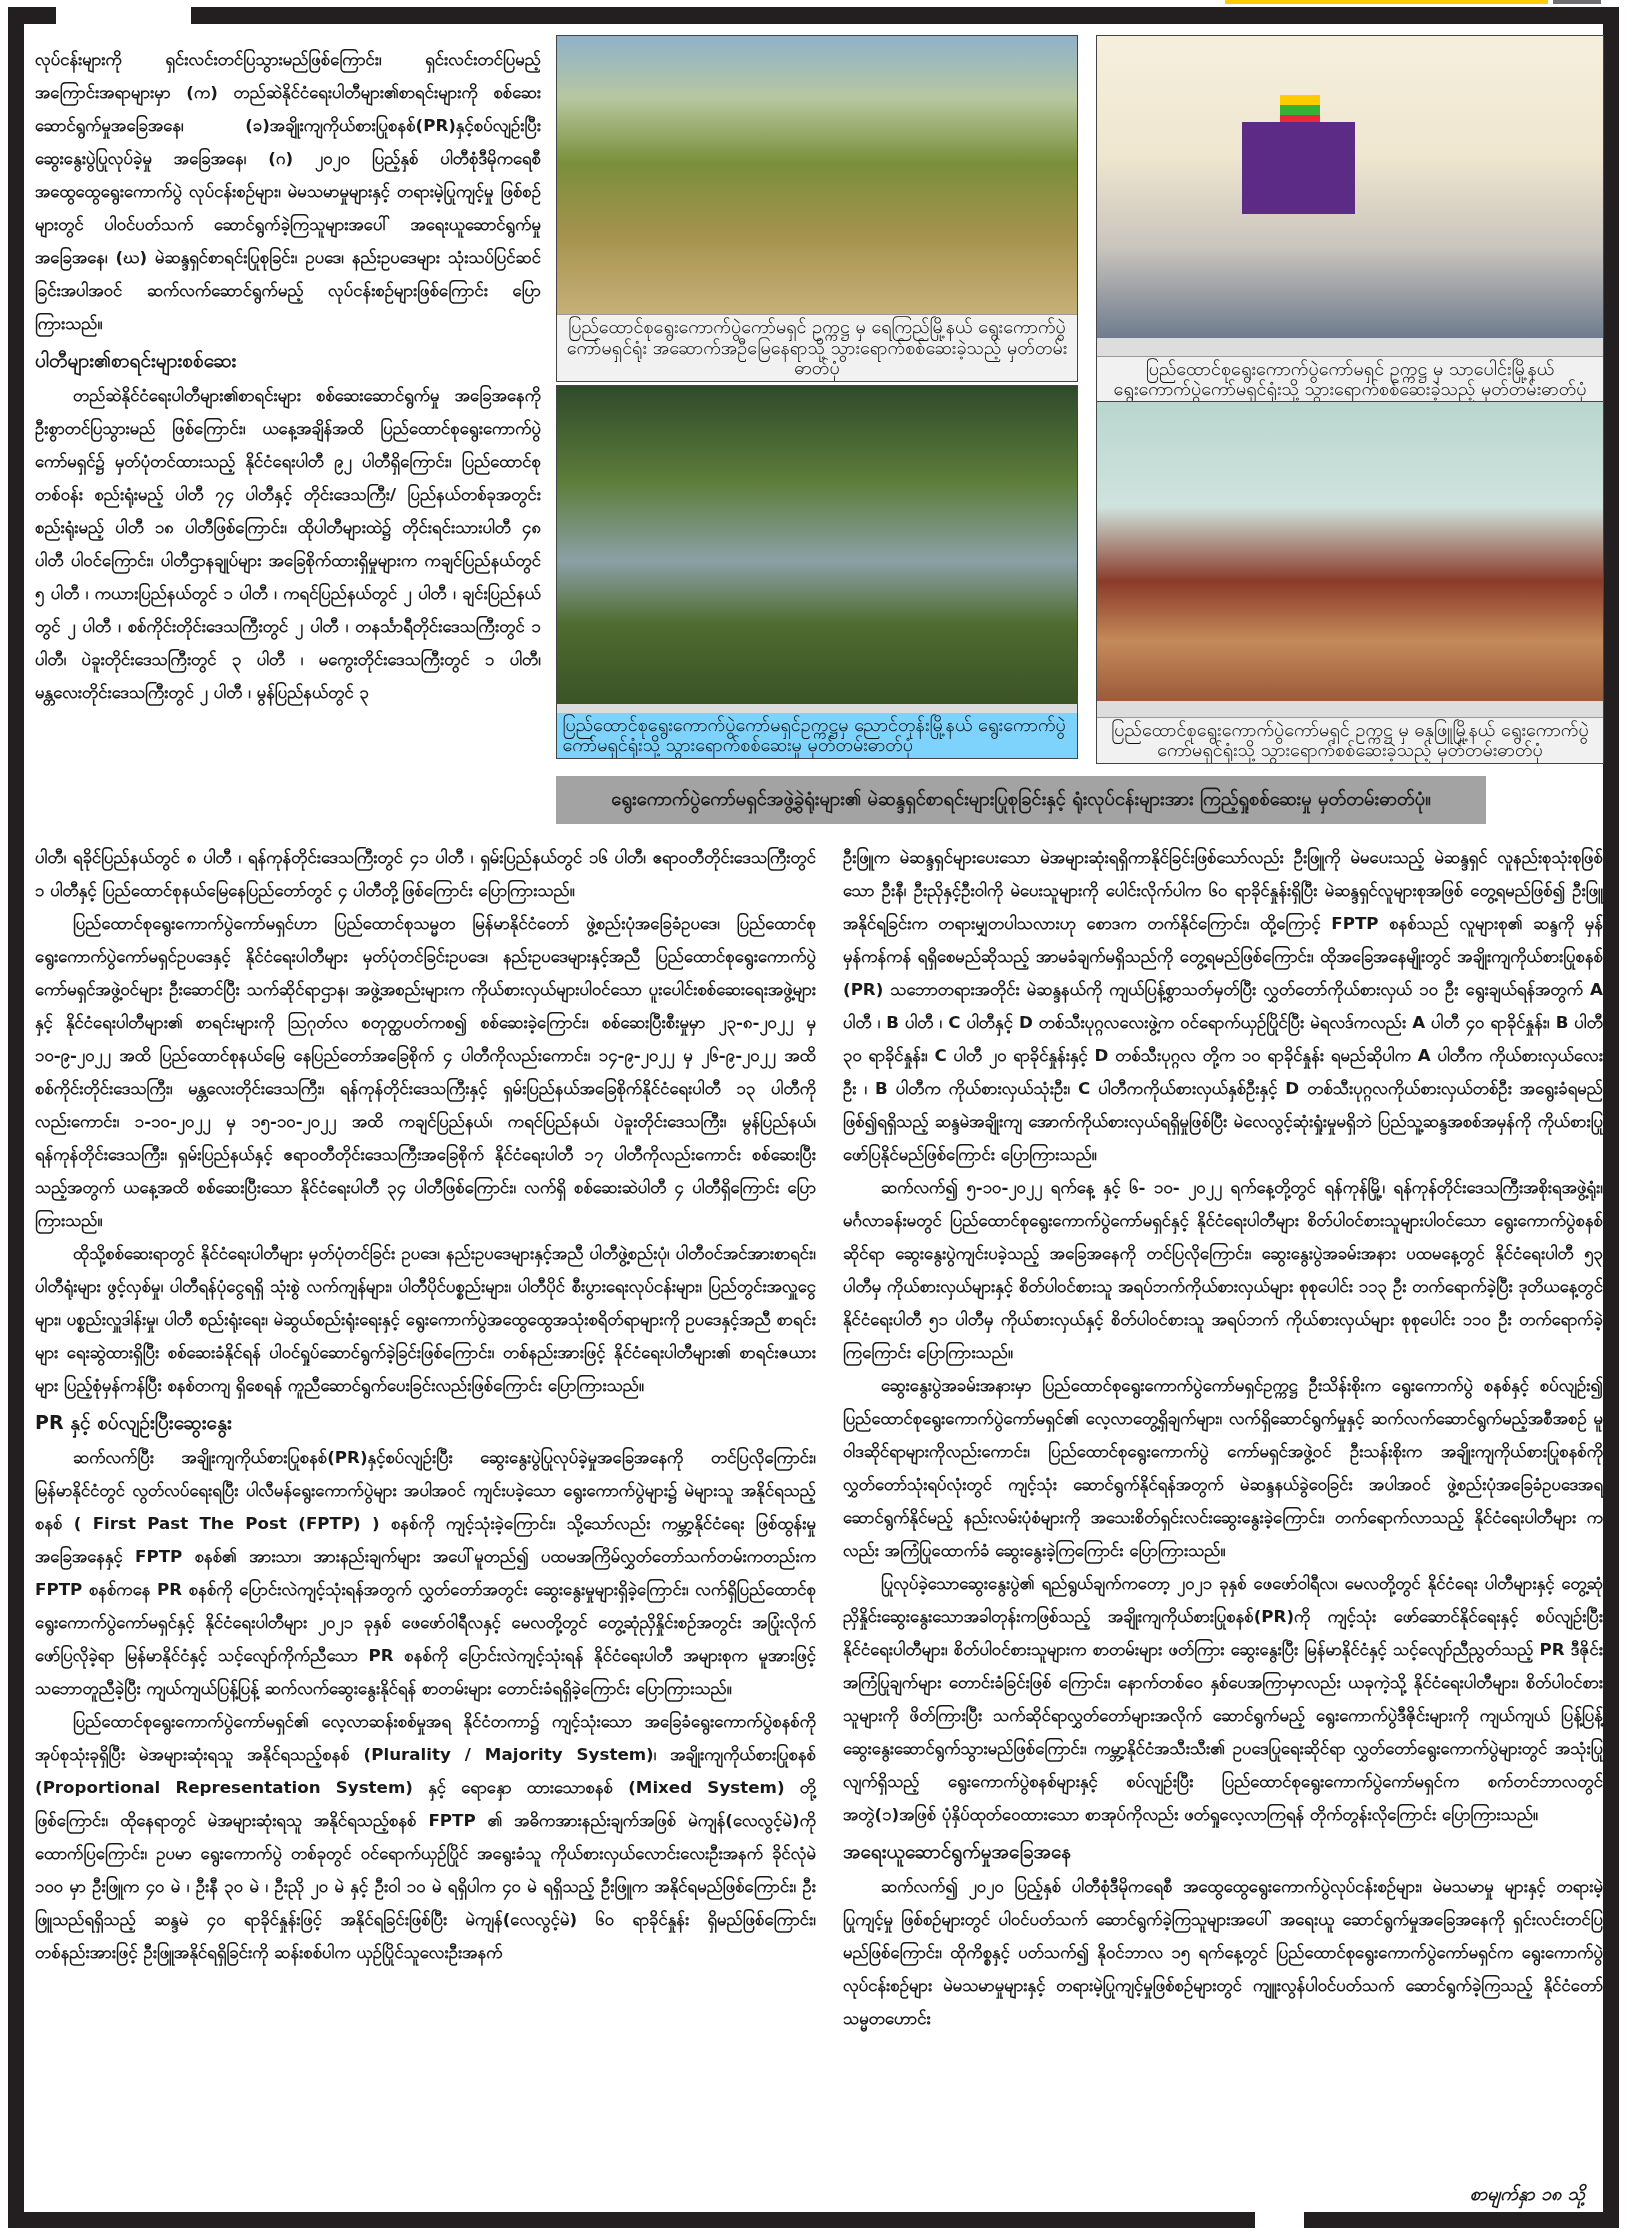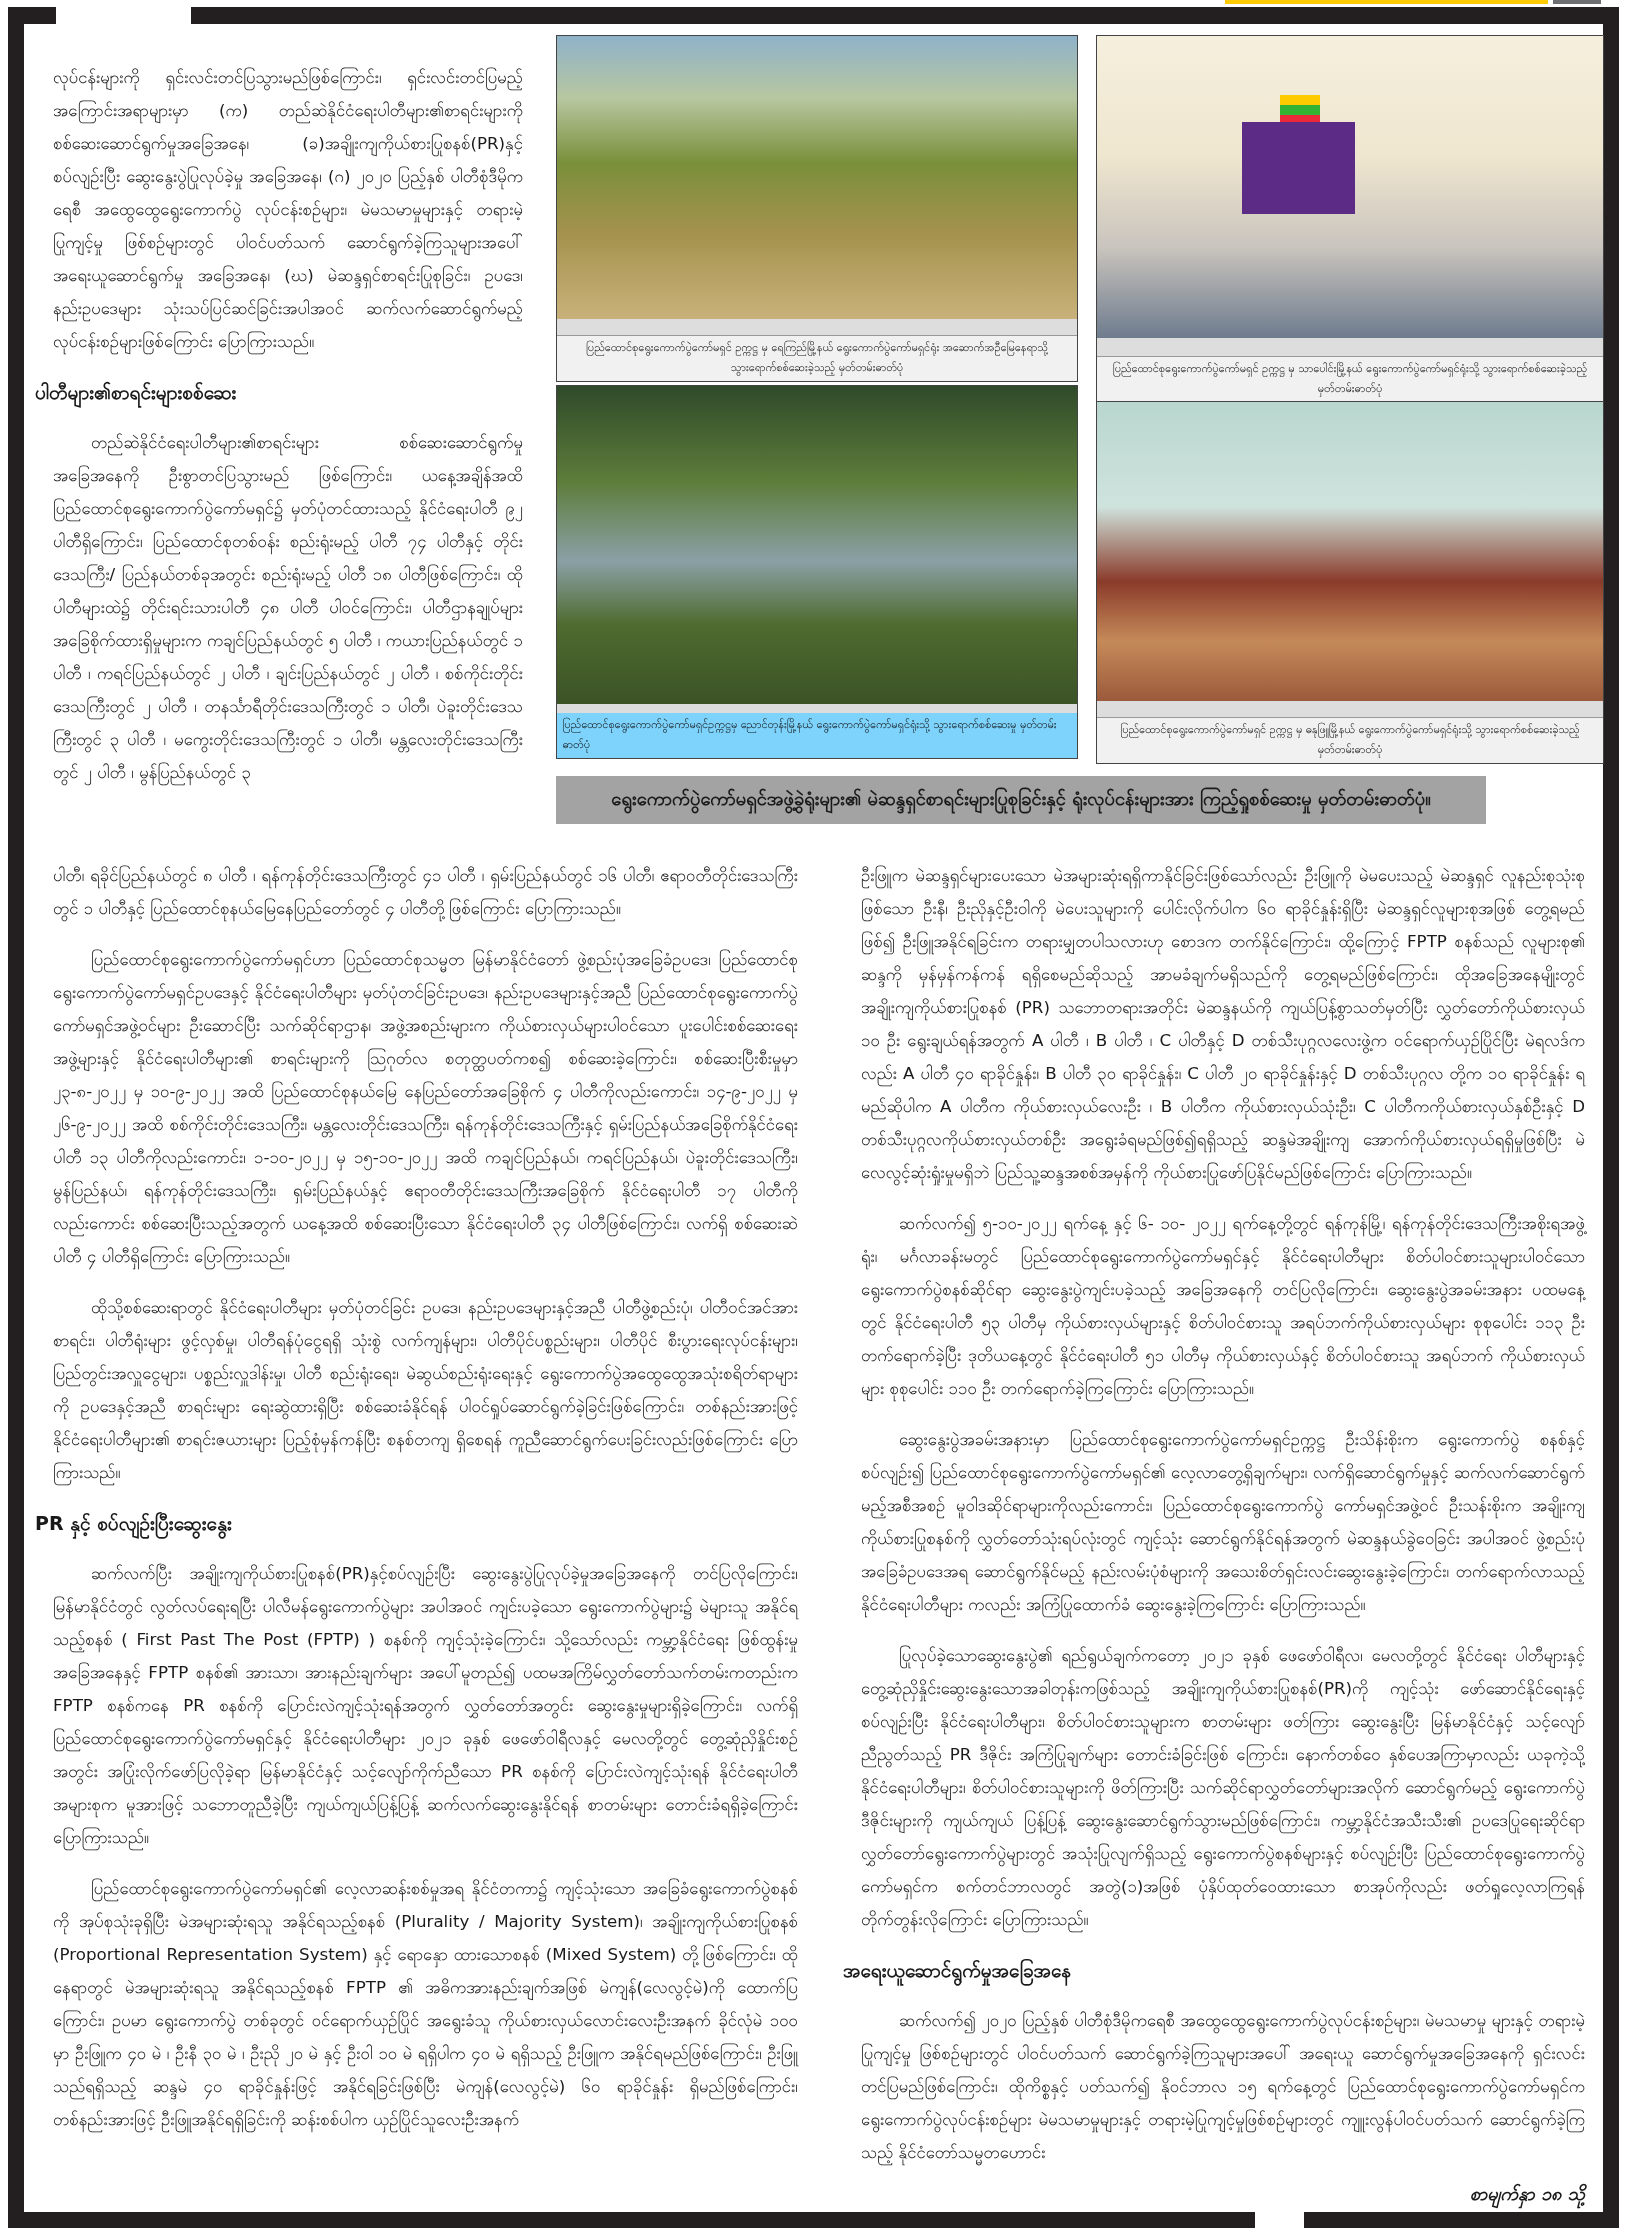--- a/index.html
+++ b/index.html
@@ -7,31 +7,31 @@
   .frame-top-l{position:absolute;left:8px;top:6.5px;width:48px;height:17px;background:#231f20;}
   .frame-top-r{position:absolute;left:191px;top:6.5px;width:1428px;height:17px;background:#231f20;}
   .frame-left{position:absolute;left:8px;top:6.5px;width:16px;height:2221px;background:#231f20;}
   .frame-right{position:absolute;left:1603px;top:8.6px;width:16px;height:2219px;background:#231f20;}
   .frame-bot-l{position:absolute;left:8px;top:2212px;width:1247px;height:16px;background:#231f20;}
   .frame-bot-r{position:absolute;left:1304px;top:2212px;width:315px;height:16px;background:#231f20;}
   .yellow-bar{position:absolute;left:1225px;top:0;width:323px;height:3.8px;background:#ffcb05;}
   .grey-tab{position:absolute;left:1553px;top:0;width:48px;height:3.8px;background:#6d6e71;}
 
   .col{position:absolute;font-size:16.7px;line-height:33px;text-align:justify;}
-  .col p{margin:18px;text-indent:0;}
+  .col p{margin:0;text-indent:0;font-weight:bold;}
   .col p.ind{text-indent:38px;}
   .col h3{margin:4.3px 0 3.2px 0;font-size:19px;font-weight:bold;line-height:32px;}
 
   #col-top-left{left:35px;top:43px;width:506px;}
   #col-bot-left{left:35px;top:841px;width:781px;}
   #col-bot-right{left:843px;top:841px;width:760px;}
 
   .photo{position:absolute;border:1.6px solid #444;background:#ddd;overflow:hidden;}
   .photo .img{position:absolute;left:0;top:0;right:0;}
-  .photo .cap{position:absolute;left:0;right:0;bottom:0;background:#f1f1f2;color:#111;font-size:11px;line-height:20.5px;text-align:center;padding:2.2px 5.4px;border-top:1.1px solid #999;}
+  .photo .cap{position:absolute;left:0;right:0;bottom:0;background:#f1f1f2;color:#111;font-size:18px;line-height:20.5px;text-align:center;padding:2.2px 5.4px;border-top:1.1px solid #999;}
   #photo-1{left:556px;top:35px;width:520px;height:345px;}
   #photo-1 .img{height:283px;background:linear-gradient(180deg,#8fb2c9 0%,#b7c7a0 22%,#7a8f3a 45%,#a5924e 70%,#c9b27a 100%);}
   #photo-2{left:1096px;top:35px;width:506px;height:366px;}
   #photo-2 .img{height:302px;background:linear-gradient(180deg,#f5efdd 0%,#efe6cf 40%,#c9c4bd 70%,#6e7c8e 100%);}
   #photo-2 .banner{position:absolute;left:145px;top:86px;width:113px;height:92px;background:#5b2b86;}
   #photo-2 .flag{position:absolute;left:183px;top:59px;width:40px;height:30px;background:linear-gradient(180deg,#fecb00 0 33%,#34b233 33% 66%,#ea2839 66%);}
   #photo-3{left:556px;top:385px;width:520px;height:372px;}
   #photo-3 .img{height:318px;background:linear-gradient(180deg,#2f4a2a 0%,#5d7d3a 30%,#8aa0a6 55%,#4f6b2f 75%,#3b5326 100%);}
   #photo-3 .cap{text-align:left;background:#7dd3fc;border-top:none;}
   #photo-4{left:1096px;top:401px;width:506px;height:361px;}

